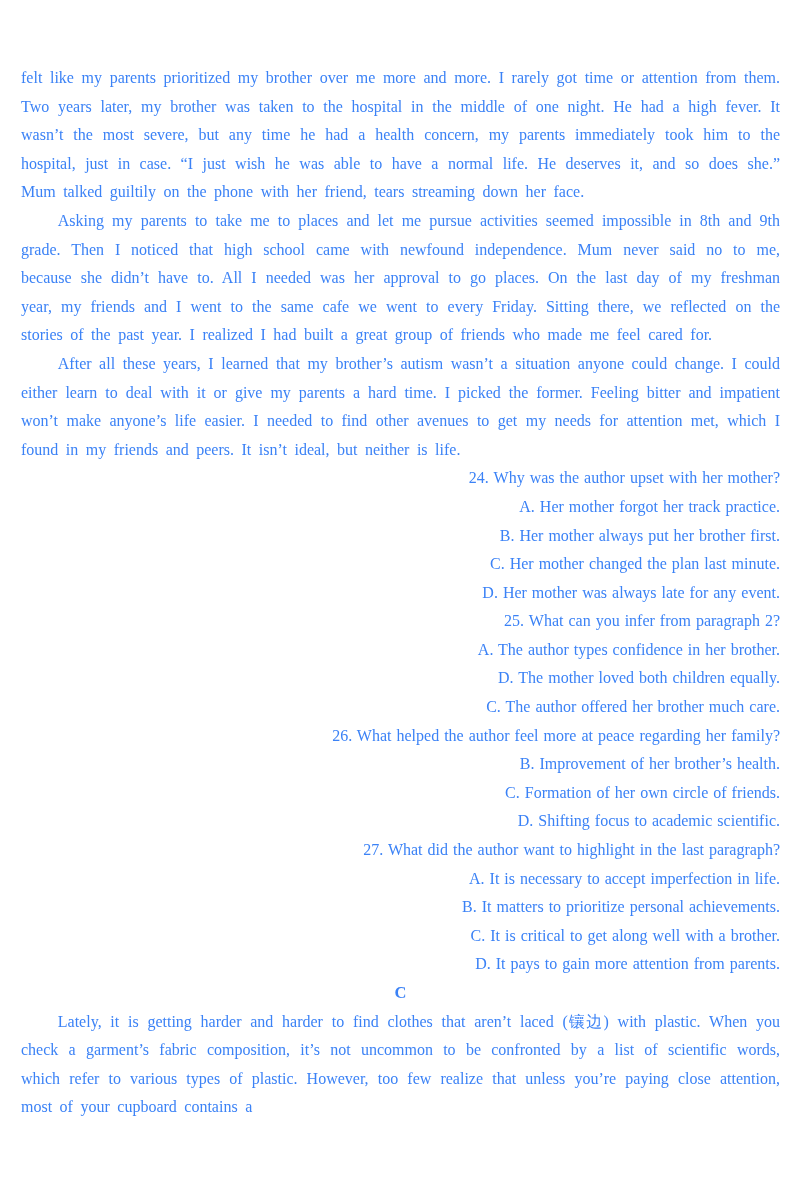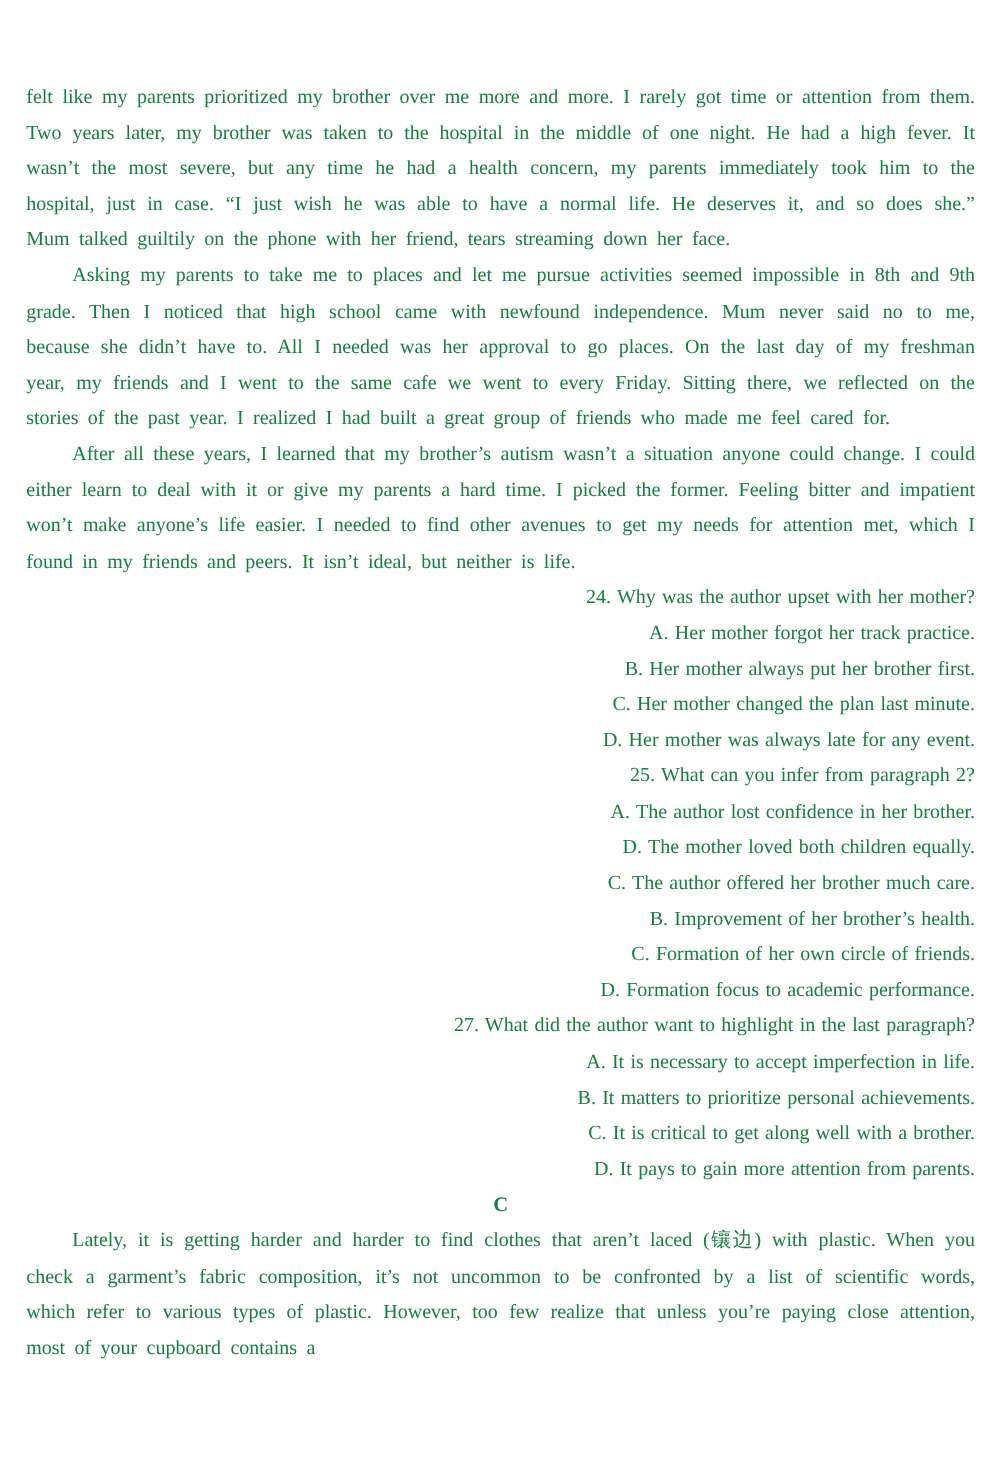--- a/index.html
+++ b/index.html
@@ -10,21 +10,21 @@
   .page {
     position: relative;
     width: 800px;
     height: 1185px;
     box-sizing: border-box;
     background: #ffffff;
     padding: 64px 20px 0 21px;
     font-family: "Liberation Serif", "DejaVu Serif", serif;
     font-size: 16px;
     line-height: 28.6px;
-    color: #15803d;
+    color: #3b82f6;
     overflow: hidden;
   }
   .para {
     margin: 0;
     text-align: justify;
     word-spacing: 3.5px;
   }
   .indent {
     text-indent: 2.3em;
   }
@@ -53,29 +53,30 @@
   <div>
     <p class="qline">24. Why was the author upset with her mother?</p>
     <p class="qline">A. Her mother forgot her track practice.</p>
     <p class="qline">B. Her mother always put her brother first.</p>
     <p class="qline">C. Her mother changed the plan last minute.</p>
     <p class="qline">D. Her mother was always late for any event.</p>
   </div>
 
   <div>
     <p class="qline">25. What can you infer from paragraph 2?</p>
-    <p class="qline">A. The author lost confidence in her brother.</p>
+    <p class="qline">A. The author types confidence in her brother.</p>
     <p class="qline">D. The mother loved both children equally.</p>
     <p class="qline">C. The author offered her brother much care.</p>
   </div>
 
   <div>
+    <p class="qline">26. What helped the author feel more at peace regarding her family?</p>
     <p class="qline">B. Improvement of her brother’s health.</p>
     <p class="qline">C. Formation of her own circle of friends.</p>
-    <p class="qline">D. Formation focus to academic performance.</p>
+    <p class="qline">D. Shifting focus to academic scientific.</p>
   </div>
 
   <div>
     <p class="qline">27. What did the author want to highlight in the last paragraph?</p>
     <p class="qline">A. It is necessary to accept imperfection in life.</p>
     <p class="qline">B. It matters to prioritize personal achievements.</p>
     <p class="qline">C. It is critical to get along well with a brother.</p>
     <p class="qline">D. It pays to gain more attention from parents.</p>
   </div>
 

